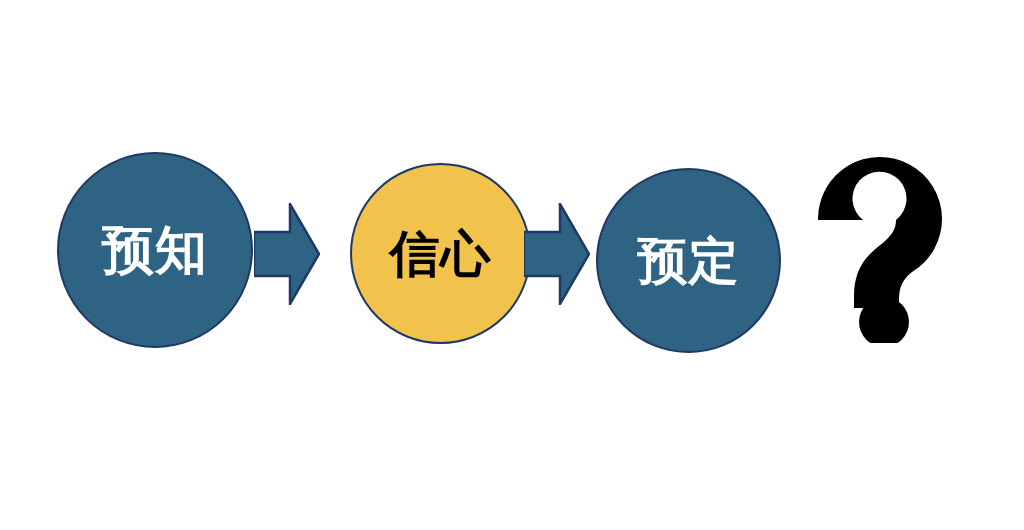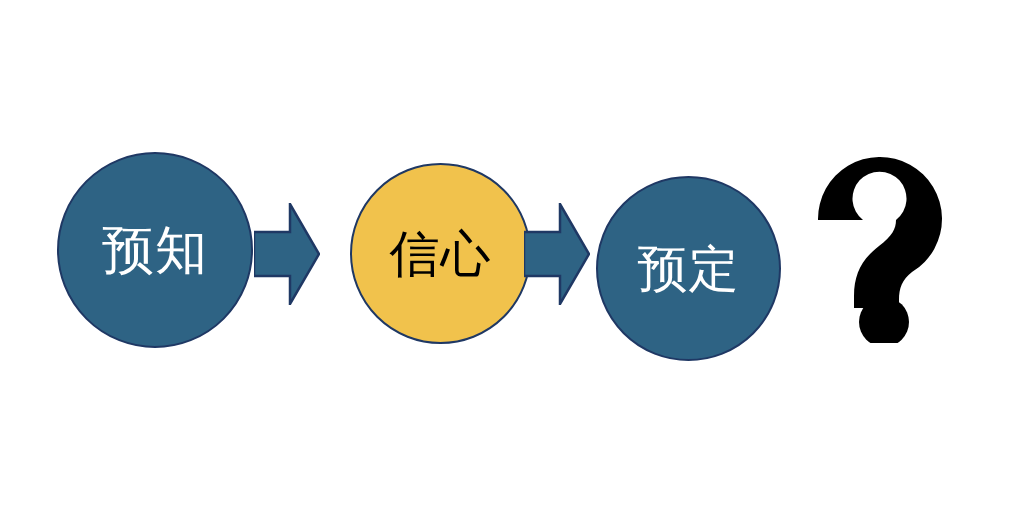--- a/index.html
+++ b/index.html
@@ -22,21 +22,21 @@
   .node {
     position: absolute;
     border-radius: 50%;
     box-sizing: border-box;
     display: flex;
     align-items: center;
     justify-content: center;
     border-style: solid;
   }
   .node .node-label {
-    font-weight: 400;
+    font-weight: 700;
     letter-spacing: 0.02em;
     line-height: 1;
     white-space: nowrap;
     user-select: none;
   }
 
   #node-1 {
     left: 57px;
     top: 152px;
     width: 196px;
@@ -59,21 +59,21 @@
     border-width: 2px;
     border-color: #1F3864;
   }
   #node-2 .node-label {
     color: #000000;
     font-size: 50px;
   }
 
   #node-3 {
     left: 596px;
-    top: 176px;
+    top: 168px;
     width: 185px;
     height: 185px;
     background: #2E6384;
     border-width: 2px;
     border-color: #1F3864;
   }
   #node-3 .node-label {
     color: #FFFFFF;
     font-size: 50px;
   }

